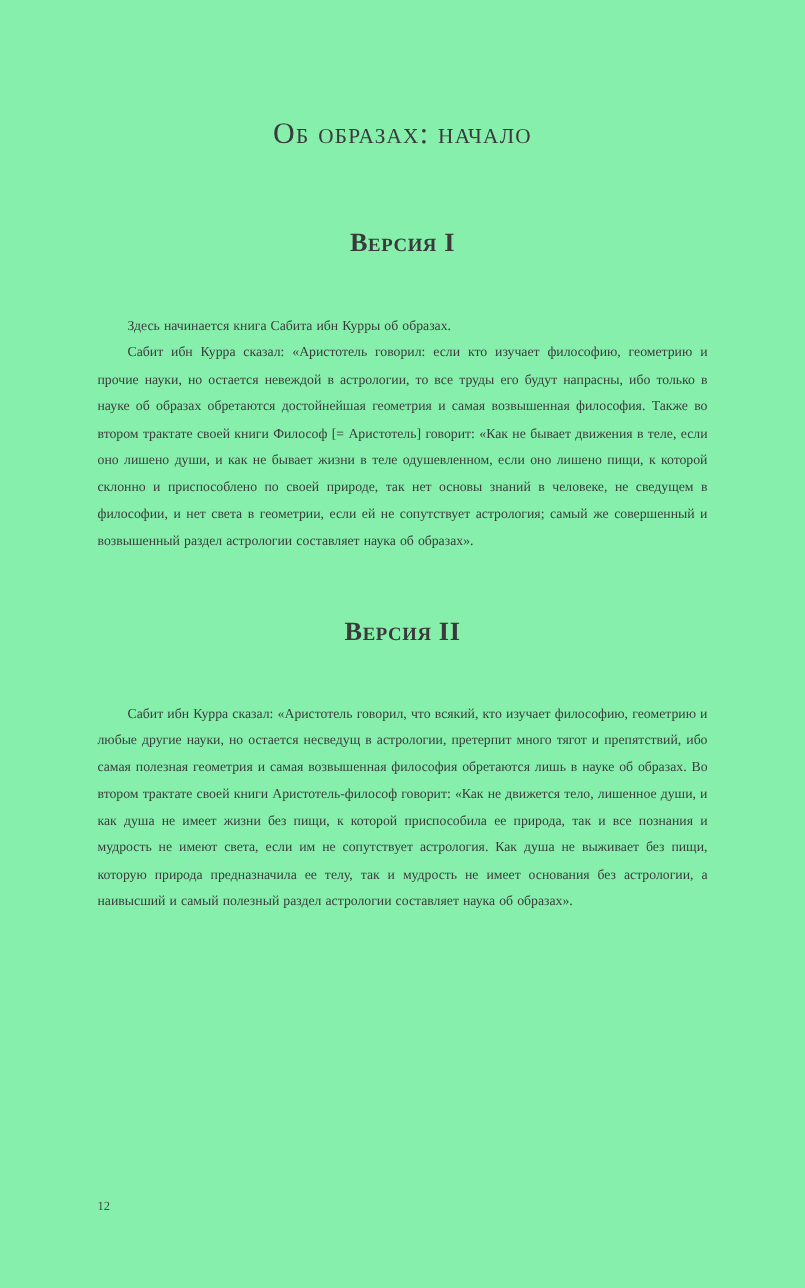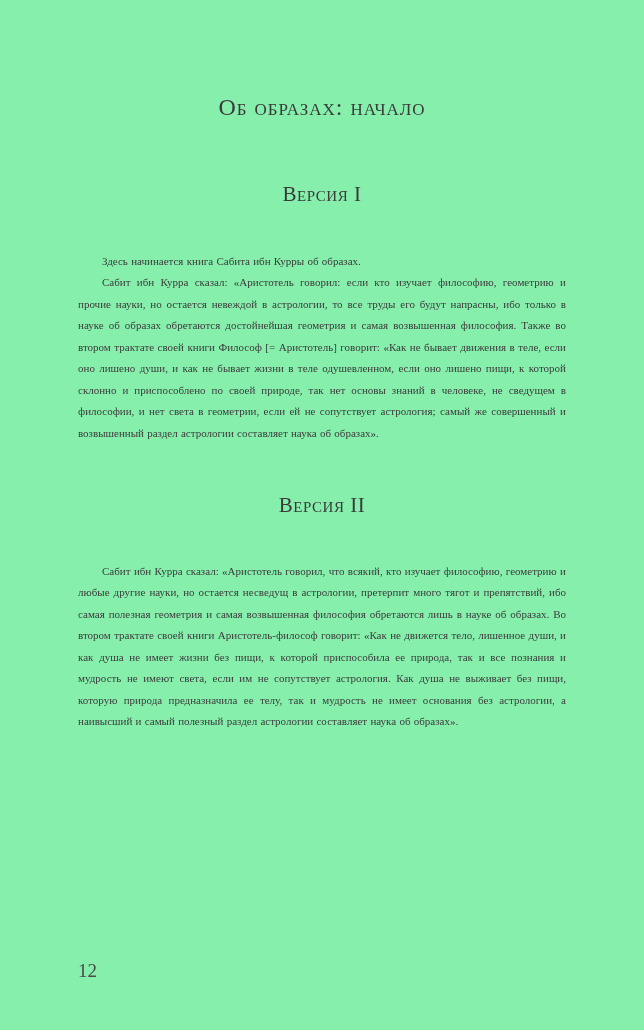--- a/index.html
+++ b/index.html
@@ -28,21 +28,21 @@
     font-weight: normal;
     font-variant: small-caps;
     letter-spacing: 1px;
     text-align: center;
     color: #3a3a3a;
     line-height: 1.2;
   }
 
   .section-heading {
     font-size: 21px;
-    font-weight: normal;
+    font-weight: bold;
     font-variant: small-caps;
     letter-spacing: 0.5px;
     text-align: center;
     color: #3a3a3a;
     line-height: 1.2;
   }
 
   .section-1 .section-heading { margin-top: 60px; margin-bottom: 44px; }
   .section-2 .section-heading { margin-top: 49px; margin-bottom: 42px; }
 
@@ -53,21 +53,21 @@
     text-indent: 24px;
     color: #3c3c3c;
     hyphens: manual;
     word-spacing: 0.5px;
   }
 
   .page-footer {
     position: absolute;
     left: 78px;
     top: 960px;
-    font-size: 19px;
+    font-size: 10px;
     color: #4a4a4a;
   }
 </style>
 </head>
 <body>
 
 <div class="book-page">
   <div class="content">
 
     <h1 class="chapter-title">Об образах: начало</h1>

